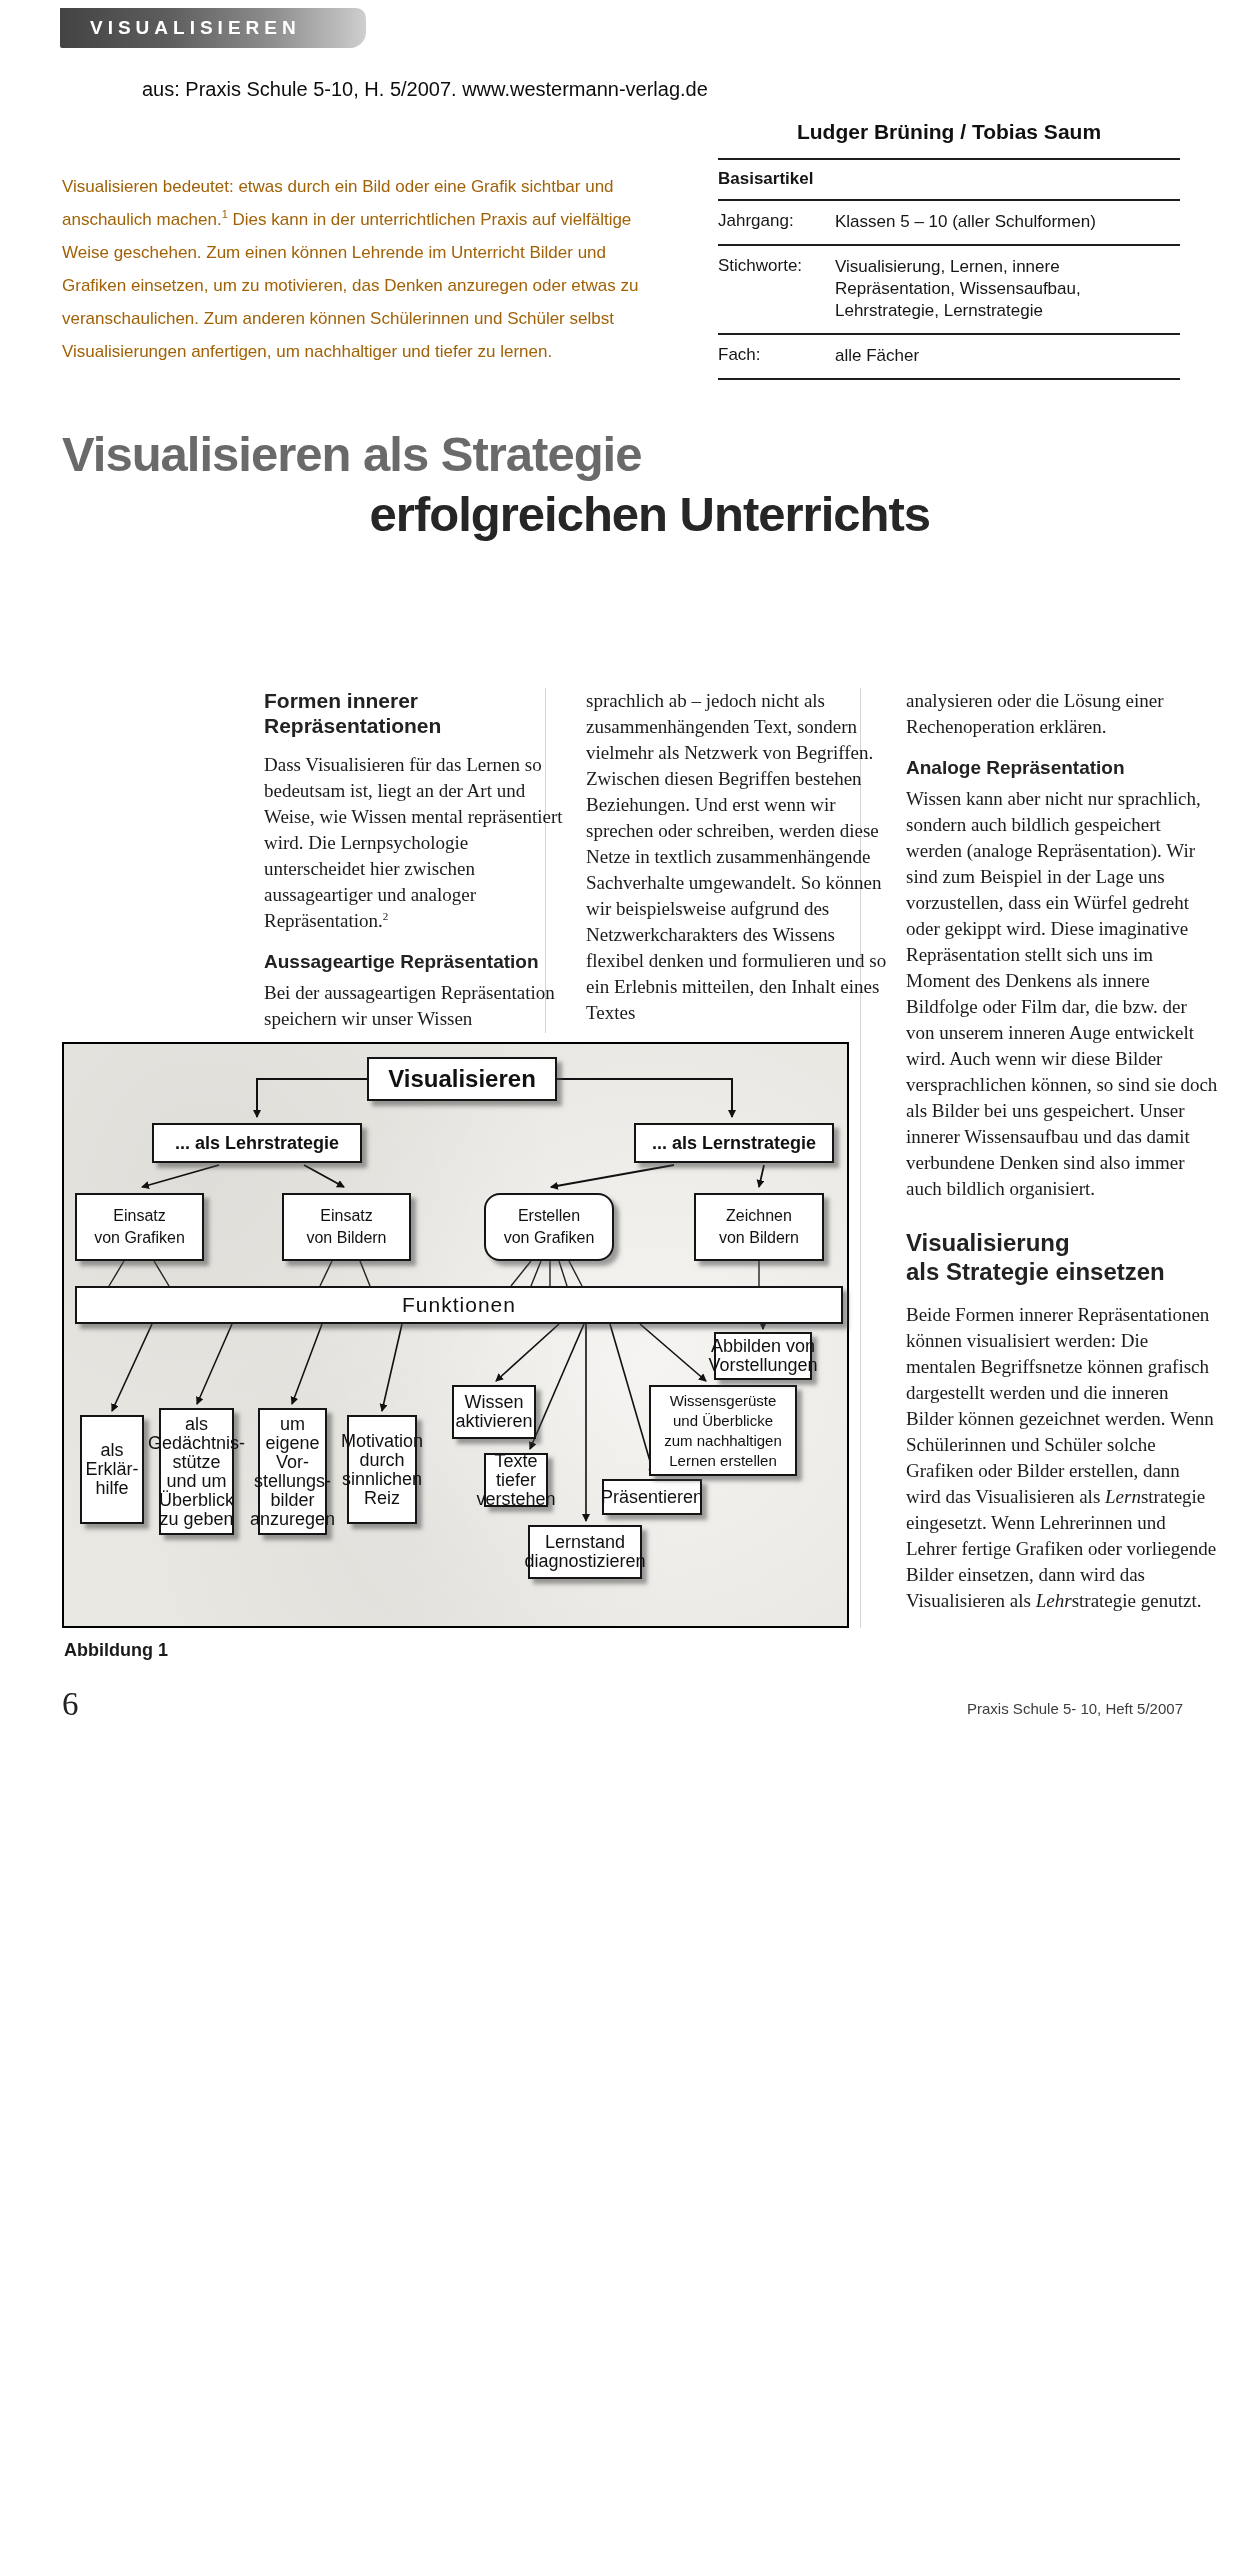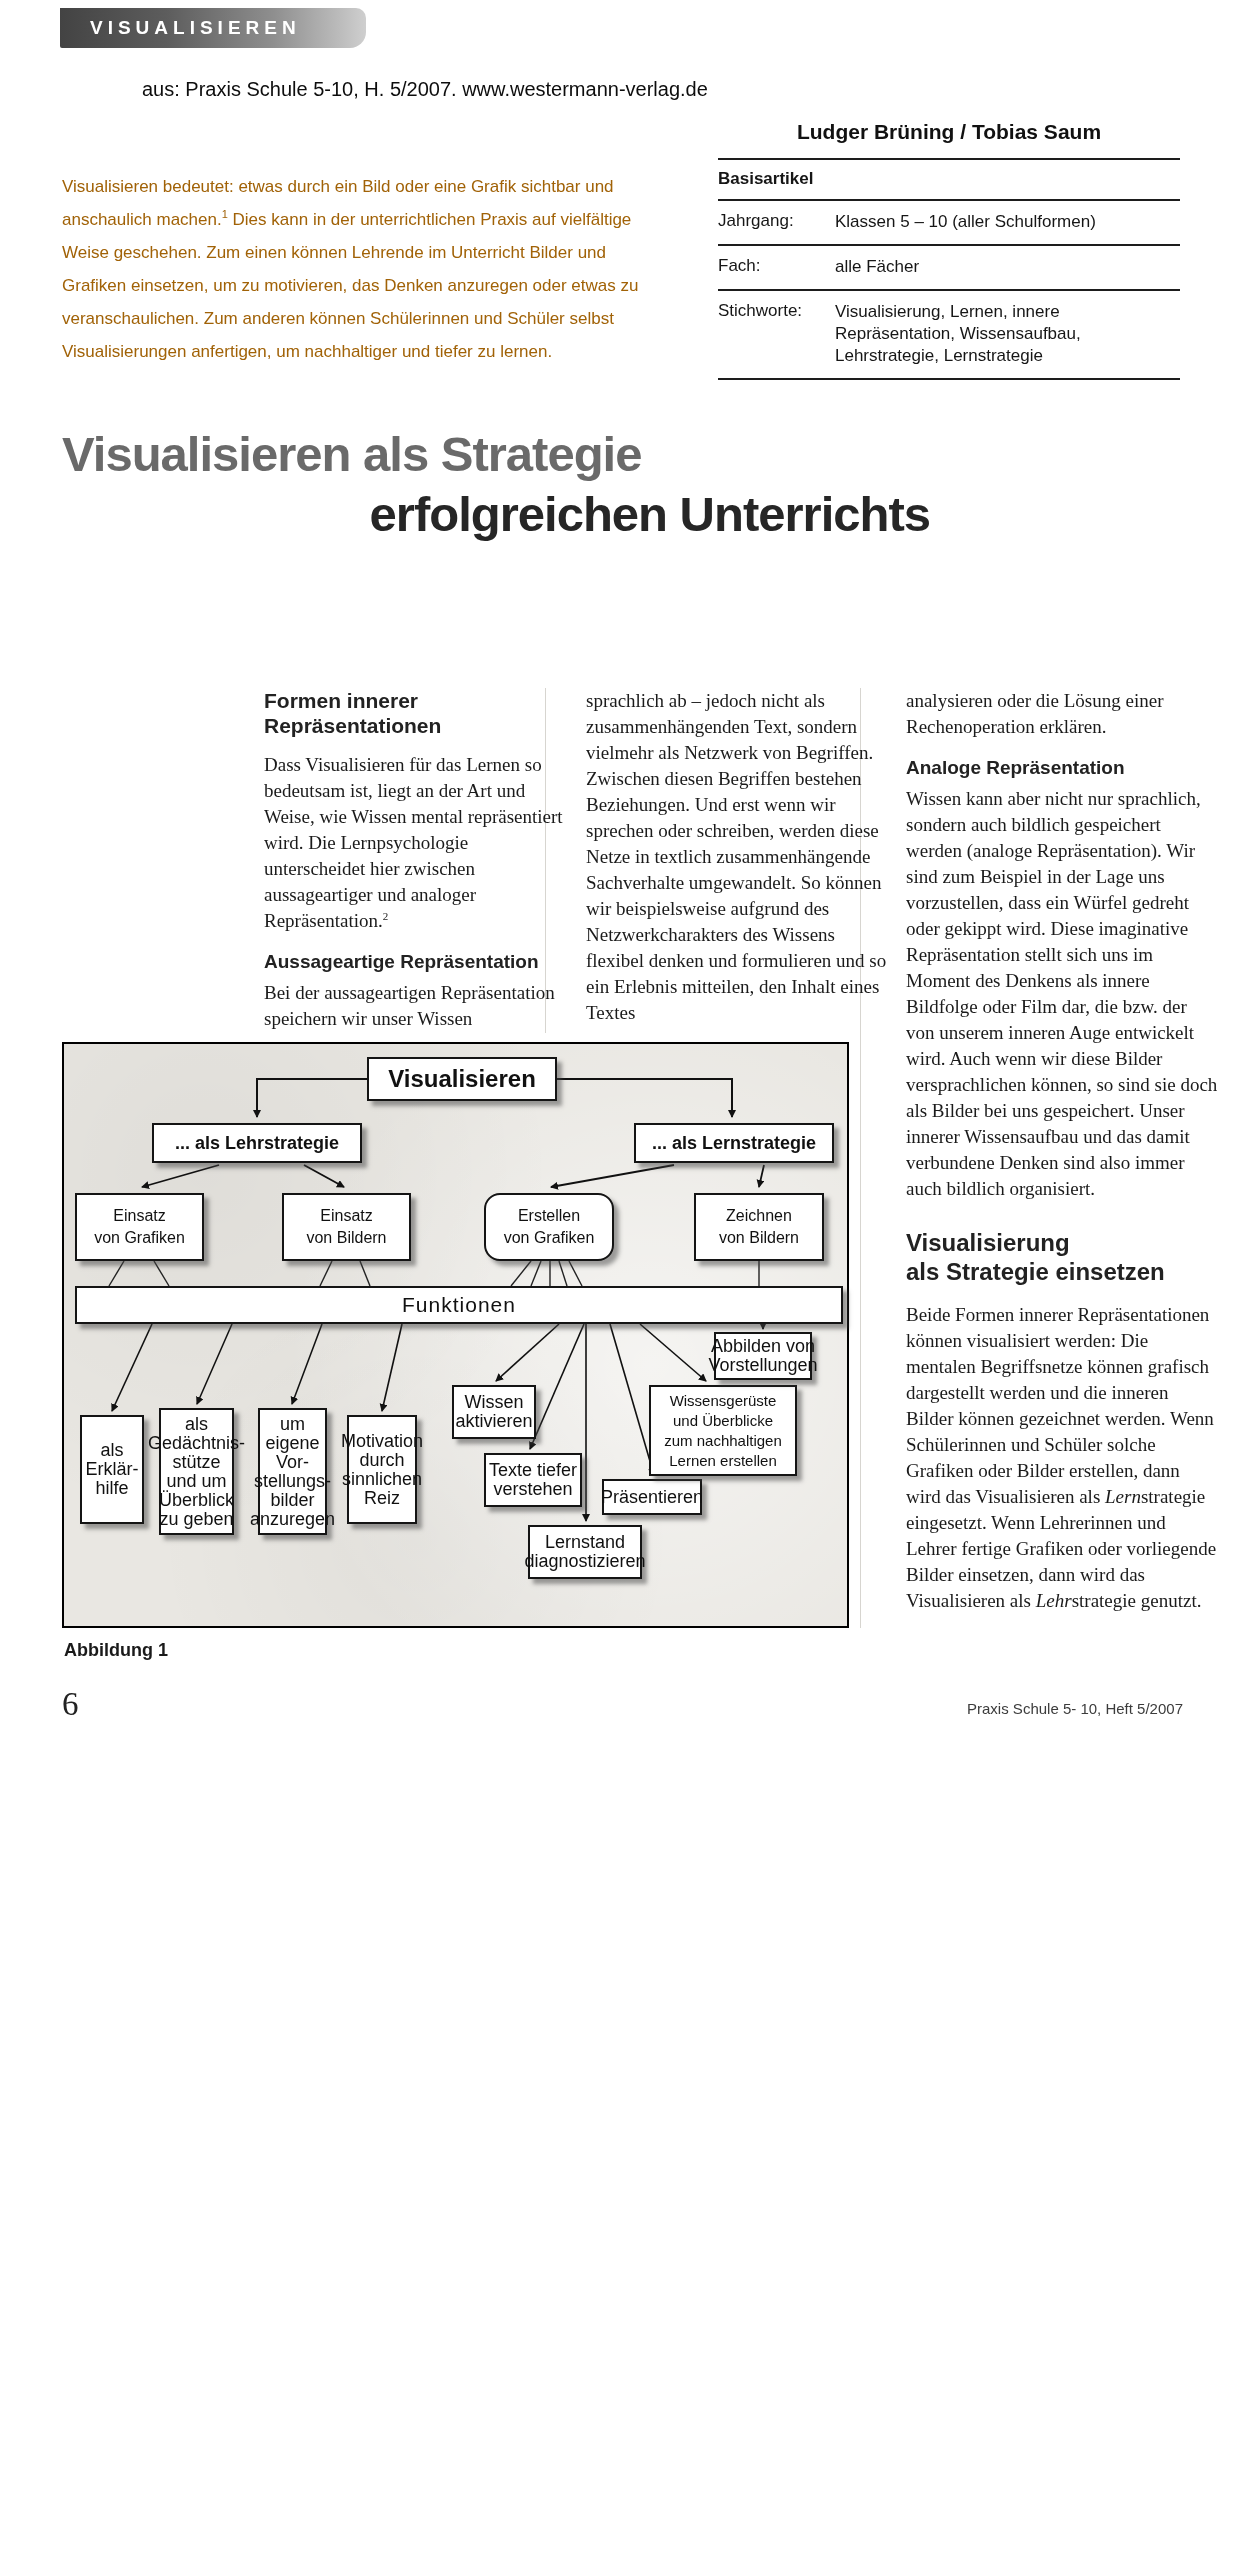--- a/index.html
+++ b/index.html
@@ -103,21 +103,21 @@
   .n-l2b { left:218px; width:129px; }
   .n-l2c { left:420px; width:130px;border-radius:16px; }
   .n-l2d { left:630px; width:130px; }
   .n-bar    { left:11px; top:242px; width:768px; height:38px; font-size:21px; letter-spacing:1px; }
   .leaf { font-size:18px; line-height:19px; }
   .n-f1  { left:16px;  top:371px; width:64px;  height:109px; }
   .n-f2  { left:95px;  top:364px; width:75px;  height:127px; }
   .n-f3  { left:194px; top:364px; width:69px;  height:127px; }
   .n-f4  { left:283px; top:371px; width:70px;  height:109px; }
   .n-f5  { left:388px; top:341px; width:84px;  height:54px; }
-  .n-f6  { left:420px; top:409px; width:98px;  height:54px; }
+  .n-f6  { left:420px; top:409px; width:64px;  height:54px; }
   .n-f7  { left:464px; top:481px; width:114px; height:54px; }
   .n-f8  { left:538px; top:435px; width:100px; height:36px; }
   .n-f9  { left:585px; top:341px; width:148px; height:91px; font-size:15px; line-height:20px; }
   .n-f10 { left:650px; top:288px; width:98px;  height:48px; }
 
   .fig-caption { position:absolute; left:64px; top:1640px; font-size:18px; font-weight:bold; color:#1a1a1a; }
   .page-number { position:absolute; left:62px; top:1686px; font-family:"Liberation Serif","DejaVu Serif",serif; font-size:33px; color:#222; }
   .journal-footer { position:absolute; right:55px; top:1700px; font-size:15px; color:#3c3c3c; }
 </style>
 </head>
@@ -132,26 +132,26 @@
 
   <div class="authors">Ludger Brüning / Tobias Saum</div>
 
   <div class="info-table">
     <div class="tbl-title">Basisartikel</div>
     <div class="info-row">
       <div class="lbl">Jahrgang:</div>
       <div class="val">Klassen 5 – 10 (aller Schulformen)</div>
     </div>
     <div class="info-row">
+      <div class="lbl">Stichworte:</div>
+      <div class="val">Visualisierung, Lernen, innere Repräsentation, Wissensaufbau, Lehrstrategie, Lernstrategie</div>
+    </div>
+    <div class="info-row">
       <div class="lbl">Fach:</div>
       <div class="val">alle Fächer</div>
-    </div>
-    <div class="info-row">
-      <div class="lbl">Stichworte:</div>
-      <div class="val">Visualisierung, Lernen, innere Repräsentation, Wissensaufbau, Lehrstrategie, Lernstrategie</div>
     </div>
   </div>
 
   <p class="intro"><span>Visualisieren bedeutet: etwas durch ein Bild oder eine Grafik sichtbar und anschaulich machen.</span><sup>1</sup><span> Dies kann in der unterrichtlichen Praxis auf vielfältige Weise geschehen. Zum einen können Lehrende im Unterricht Bilder und Grafiken einsetzen, um zu motivieren, das Denken anzuregen oder etwas zu veranschaulichen. Zum anderen können Schülerinnen und Schüler selbst Visualisierungen anfertigen, um nachhaltiger und tiefer zu lernen.</span></p>
 
   <div class="article-title">
     <div class="t1">Visualisieren als Strategie</div>
     <div class="t2">erfolgreichen Unterrichts</div>
   </div>
 

